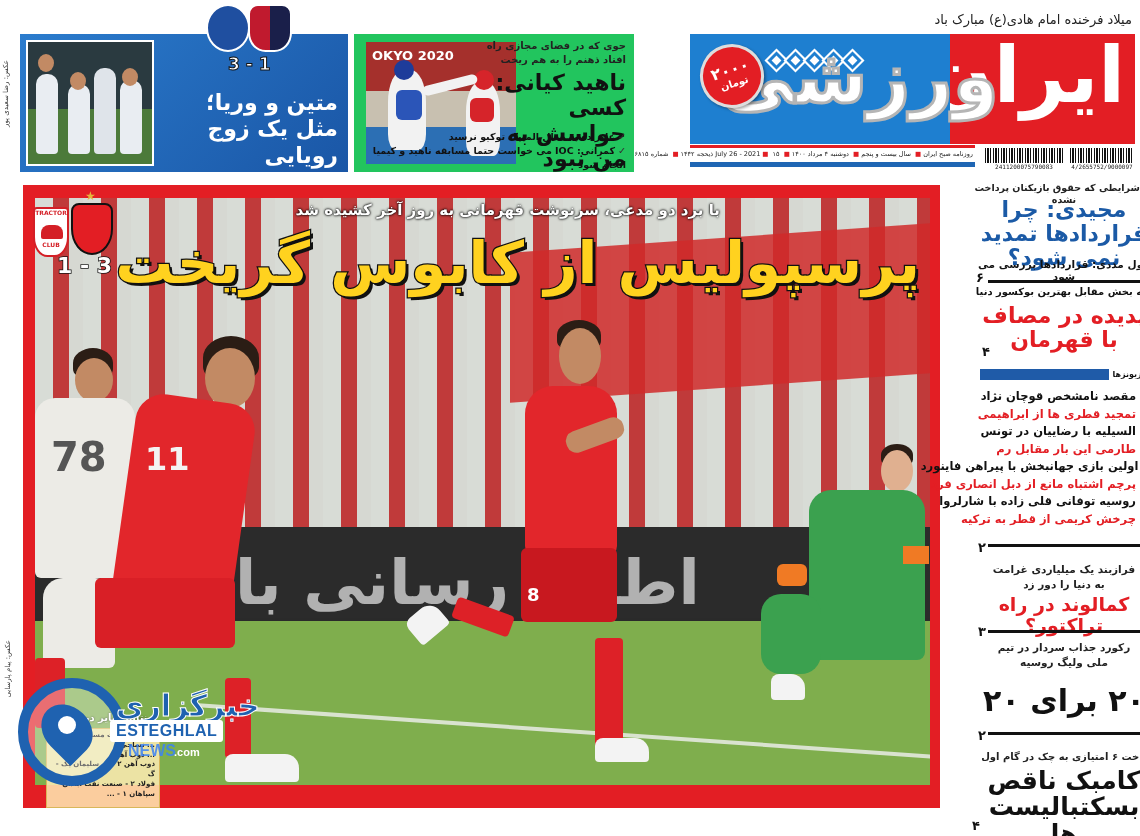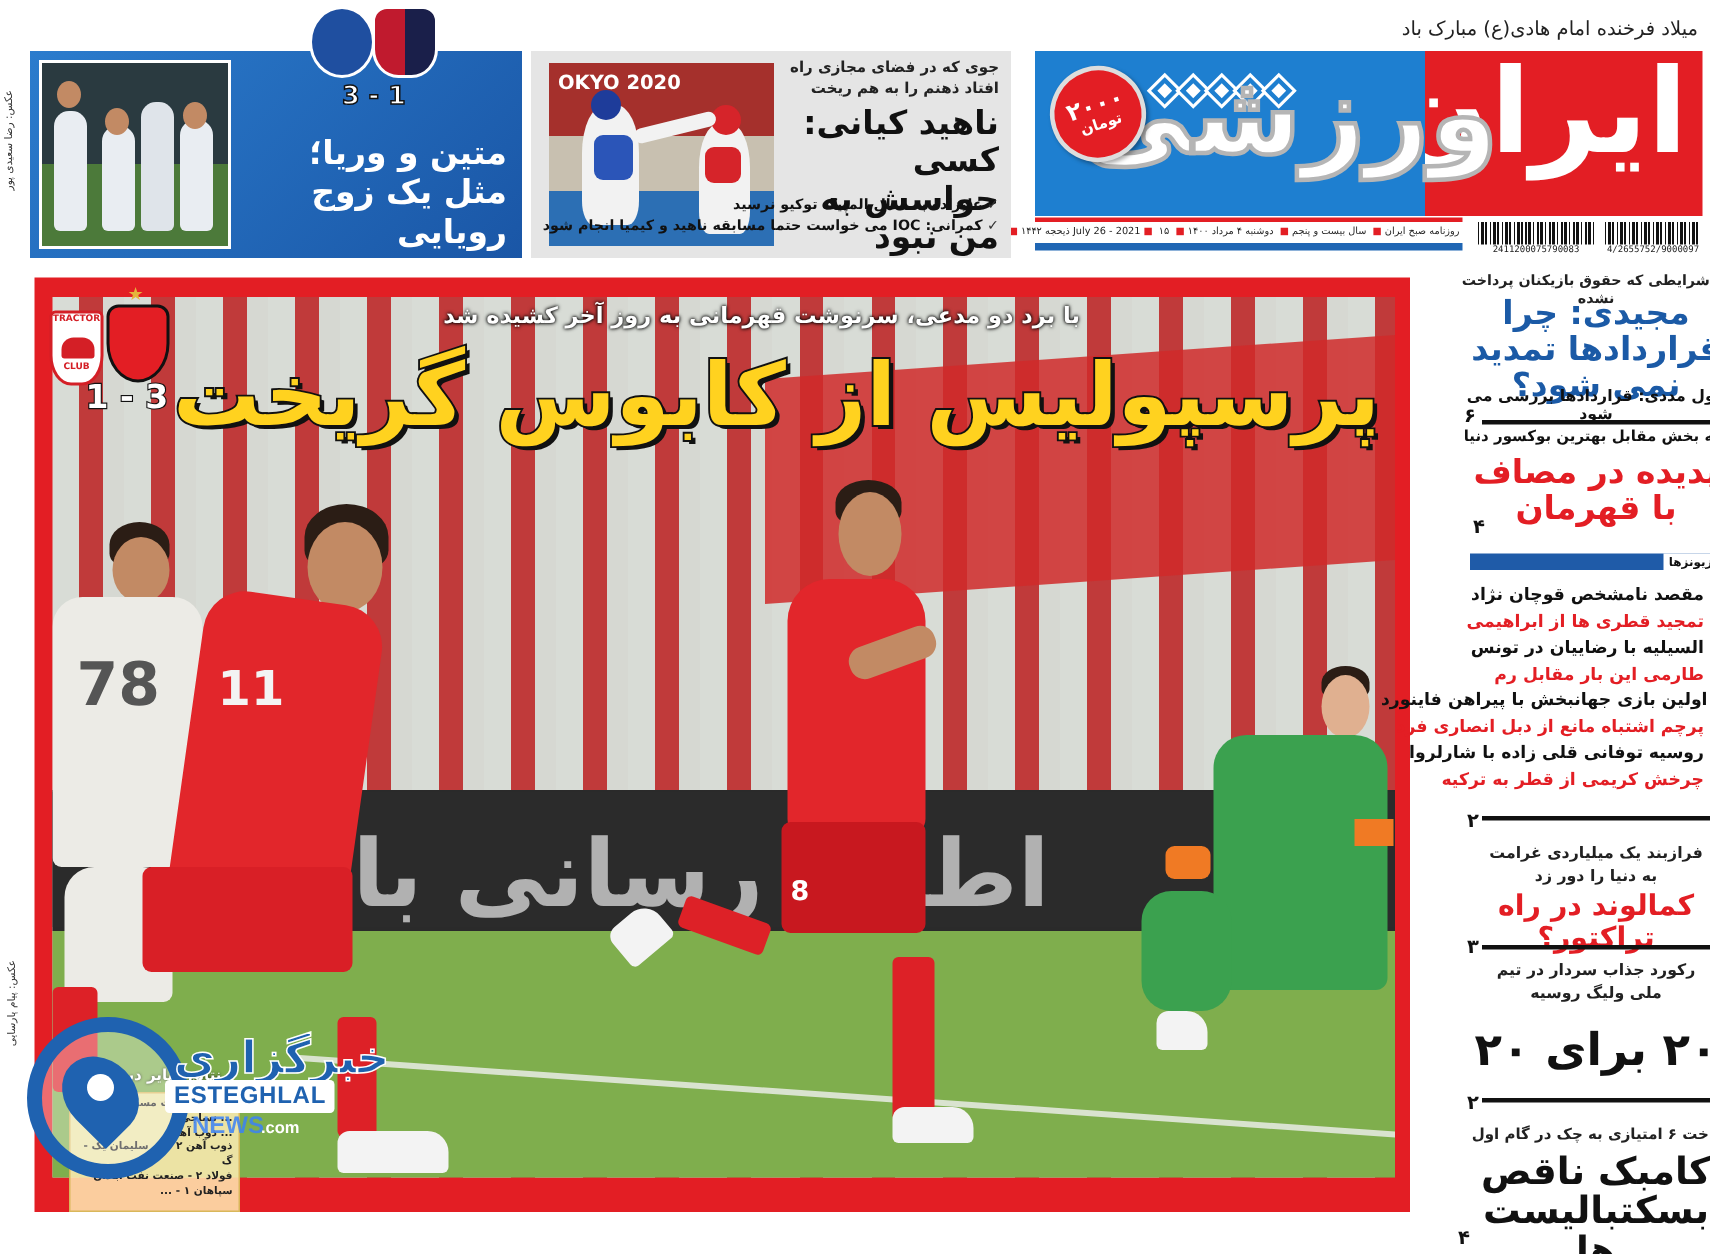--- a/index.html
+++ b/index.html
@@ -22,21 +22,21 @@
   .info-bar { position: absolute; left: 5px; top: 145px; width: 285px; height: 22px; }
   .info-bar .stripe-red { position: absolute; left: 0; top: 0; width: 100%; height: 3px; background: #e31e24; }
   .info-bar .stripe-blue { position: absolute; left: 0; bottom: 0; width: 100%; height: 5px; background: #1f66b4; }
   .info-text { position: absolute; right: 2px; top: 5px; font-size: 6.5px; color: #222; white-space: nowrap; }
   .info-text .sep { color: #e31e24; padding: 0 2px; }
   .barcode { position: absolute; top: 148px; height: 24px; display: flex; flex-direction: column; align-items: center; }
   .barcode .bars { height: 15px; background: repeating-linear-gradient(90deg,#111 0 1px,#fff 1px 2px,#111 2px 4px,#fff 4px 5px,#111 5px 6px,#fff 6px 8px); }
   .barcode .num { font-size: 6px; color: #222; direction: ltr; font-family: "DejaVu Sans Mono", monospace; }
 
   
-  .teaser-yellow { position: absolute; left: 354px; top: 34px; width: 320px; height: 138px; background: #e5e5e5; }
+  .teaser-yellow { position: absolute; left: 354px; top: 34px; width: 280px; height: 138px; background: #22c55e; }
   .teaser-yellow .photo { position: absolute; left: 12px; top: 8px; width: 150px; height: 122px; background: linear-gradient(180deg,#a5302c 0 40%,#c8c0b0 40% 70%,#2c6fb4 70%); overflow: hidden; }
   .teaser-yellow .photo-label { position: absolute; left: 6px; top: 6px; color: #fff; font-size: 13px; font-weight: bold; direction: ltr; }
   .fighter { position: absolute; border-radius: 40% 40% 20% 20%; }
   .yk { position: absolute; right: 8px; font-weight: bold; white-space: nowrap; }
   .yk-kicker { top: 5px; font-size: 10px; color: #222; line-height: 1.35; text-align: right; white-space: normal; width: 150px; }
   .yk-title { top: 36px; font-size: 22px; line-height: 1.15; color: #111; text-align: right; width: 155px; white-space: normal; }
   .yk-bullets { position: absolute; right: 8px; top: 96px; font-size: 9.5px; font-weight: bold; color: #111; line-height: 1.45; text-align: right; }
   .check { color: #333; font-weight: normal; margin-left: 3px; }
 
   .teaser-blue { position: absolute; left: 20px; top: 34px; width: 328px; height: 138px; background: linear-gradient(135deg,#2b7ccd,#1a56a6); }

